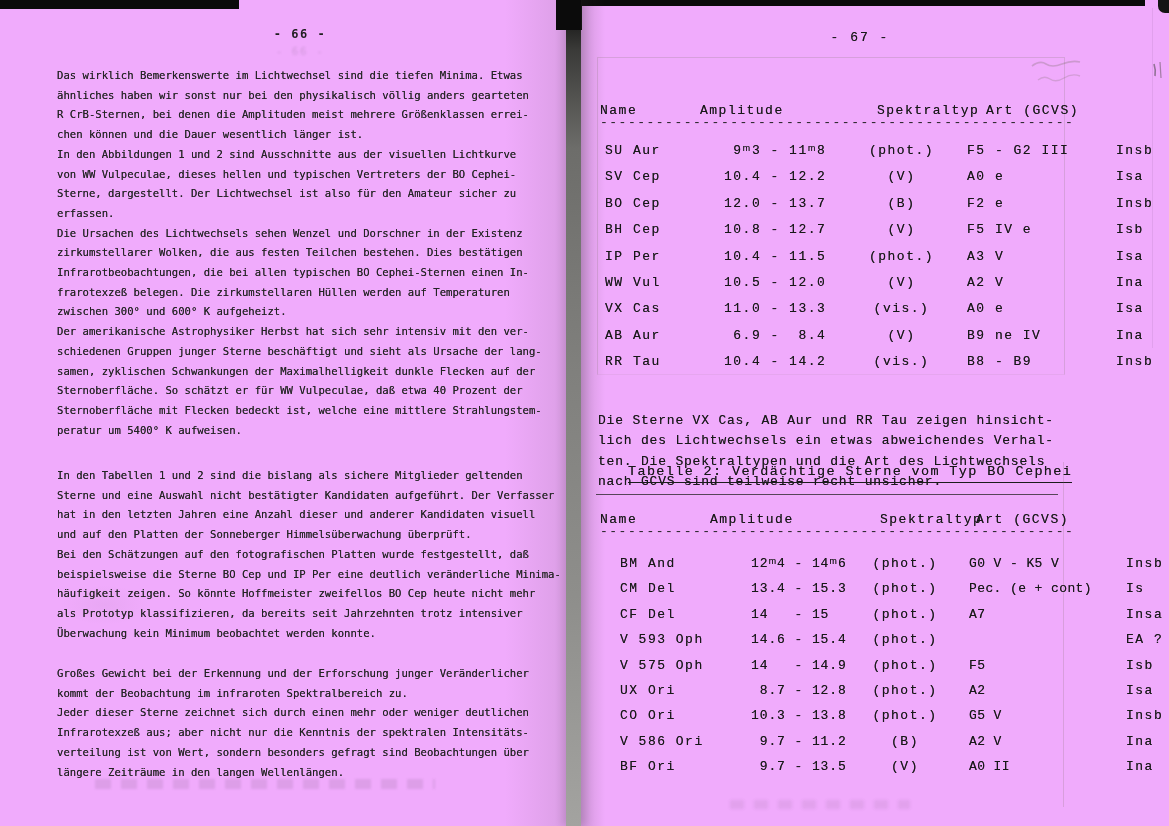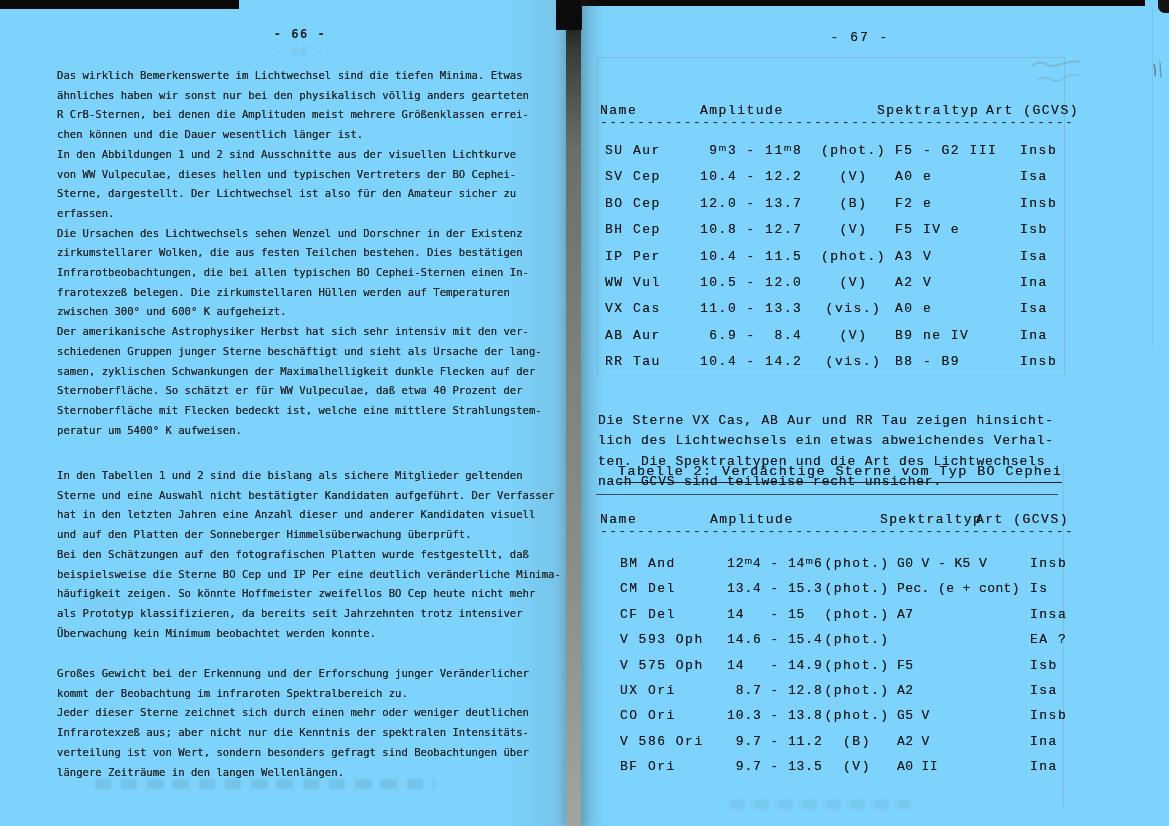--- a/index.html
+++ b/index.html
@@ -1,16 +1,16 @@
 <!DOCTYPE html>
 <html><head>
 <meta charset="utf-8">
 <style>
   html,body{margin:0;padding:0;background:#e9e9e6;}
-  .scan{position:relative;width:1169px;height:826px;background:#7dd3fc;overflow:hidden;
+  .scan{position:relative;width:1169px;height:826px;background:#f0abfc;overflow:hidden;
         font-family:"DejaVu Sans Mono",monospace;}
 
   
   .pageno-l{position:absolute;top:27px;left:30px;width:540px;text-align:center;
     font-size:12px;letter-spacing:1.5px;color:#1f1f1f;font-weight:bold;}
   .ghost-pageno{position:absolute;top:45px;left:30px;width:540px;text-align:center;
     font-size:11px;color:rgba(60,60,55,0.16);filter:blur(1px);letter-spacing:1.5px;}
   .lp-text{position:absolute;left:57px;width:525px;font-size:10.6px;line-height:19.7px;
     color:#242424;white-space:pre-wrap;text-shadow:0 0 0.45px rgba(35,35,35,0.75);}
   .p1{top:66px}.p2{top:466px}.p3{top:664px}
@@ -41,38 +41,38 @@
 
   
   .rp{position:absolute;left:580px;top:0;width:589px;height:614px;
       font-family:"Liberation Mono","DejaVu Sans Mono",monospace;color:#181818;}
   .rp .tx{text-shadow:0 0 0.45px rgba(25,25,25,0.65);}
   .pageno-r{position:absolute;top:30px;left:0;width:560px;text-align:center;
     font-size:13px;letter-spacing:2px;}
   .title{position:absolute;font-size:13.5px;white-space:pre;border-bottom:1.7px solid #1c1c1c;
     padding-bottom:3px;}
   .title1{left:76px;top:60px;letter-spacing:1.5px;}
-  .title2{left:38px;top:464px;letter-spacing:1.35px;}
+  .title2{left:48px;top:464px;letter-spacing:1.35px;}
   .t2line{position:absolute;left:16px;top:494px;width:462px;height:1px;background:rgba(35,35,35,0.75);}
 
   .pencil-box1{position:absolute;left:17px;top:57px;width:466px;height:316px;
     border:1px solid rgba(120,112,95,0.20);border-bottom-color:rgba(120,112,95,0.08);}
   .pencil-box2{position:absolute;left:483px;top:462px;width:1px;height:345px;
     background:rgba(120,112,95,0.20);}
 
   .thead{position:absolute;left:0;width:540px;height:30px;font-size:13px;letter-spacing:1.5px;}
   .thead1{top:103px}.thead2{top:512px}
   .h{position:absolute;top:0;white-space:pre;}
   .h-0{left:20px}.h-1{left:120px}.h-2{left:297px}.h-3{left:406px}
   .thead2 .h-1{left:130px}.thead2 .h-2{left:300px}.thead2 .h-3{left:396px}
   .rule{position:absolute;left:20px;top:12px;white-space:pre;letter-spacing:1.5px;color:#1d1d1d;}
 
   .trows{position:absolute;left:0;width:565px;}
   .trows1{top:138px}.trows2{top:551px}
-  .trow{display:flex;align-items:baseline;font-size:13px;letter-spacing:1.5px;}
+  .trow{display:flex;align-items:baseline;font-size:13px;letter-spacing:1.5px;gap:24px;}
   .t1 .trow{height:26.4px;line-height:26.4px;}
   .t2 .trow{height:25.4px;line-height:25.4px;}
   .c{white-space:pre;flex:none;}
   .t1 .cn{margin-left:25px;width:95px;}
   .t1 .cr{width:112px;}
   .t1 .cs{width:83px;text-align:center;}
   .t1 .cp{width:125px;}
   .t2 .cn{margin-left:40px;width:107px;}
   .t2 .cr{width:90px;letter-spacing:0.9px;}
   .t2 .cs{width:80px;text-align:center;}

